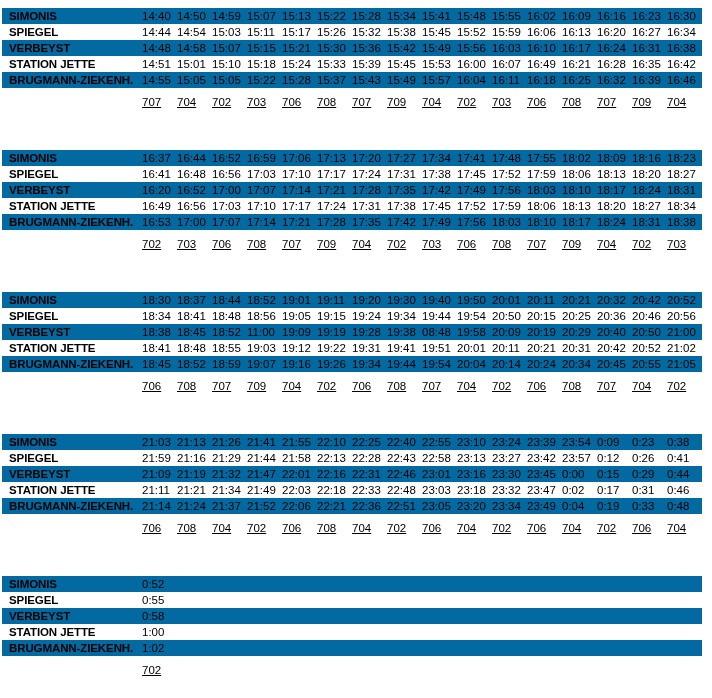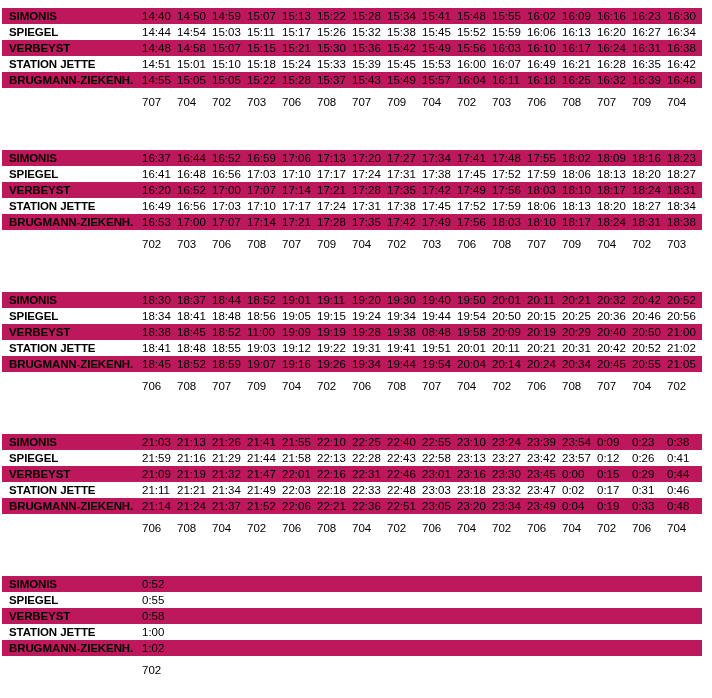--- a/index.html
+++ b/index.html
@@ -15,21 +15,21 @@
     top: 8px;
     left: 2px;
     width: 700px;
   }
   .block { margin-bottom: 40px; }
   .row {
     display: flex;
     height: 16px;
     align-items: center;
   }
-  .row.shaded { background: #be185d; }
+  .row.shaded { background: #0369a1; }
   .station {
     width: 140px;
     flex: 0 0 140px;
     padding-left: 7px;
     font-size: 11.5px;
     font-weight: bold;
     letter-spacing: -0.1px;
     white-space: nowrap;
   }
   .cell {
@@ -37,20 +37,21 @@
     flex: 0 0 35px;
     font-size: 11.5px;
     white-space: nowrap;
   }
   .trips {
     display: flex;
     height: 16px;
     align-items: center;
     margin-top: 6px;
     padding-left: 140px;
+    text-decoration: underline;
   }
 </style>
 </head>
 <body>
 
 <main class="timetable">
     <div class="block">
       <div class="row shaded">
         <div class="station">SIMONIS</div>
         <div class="cell">14:40</div>

